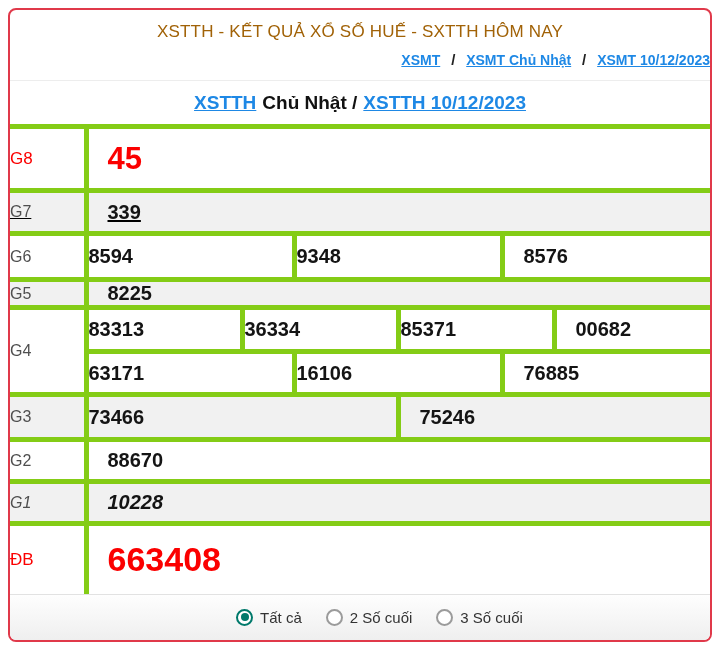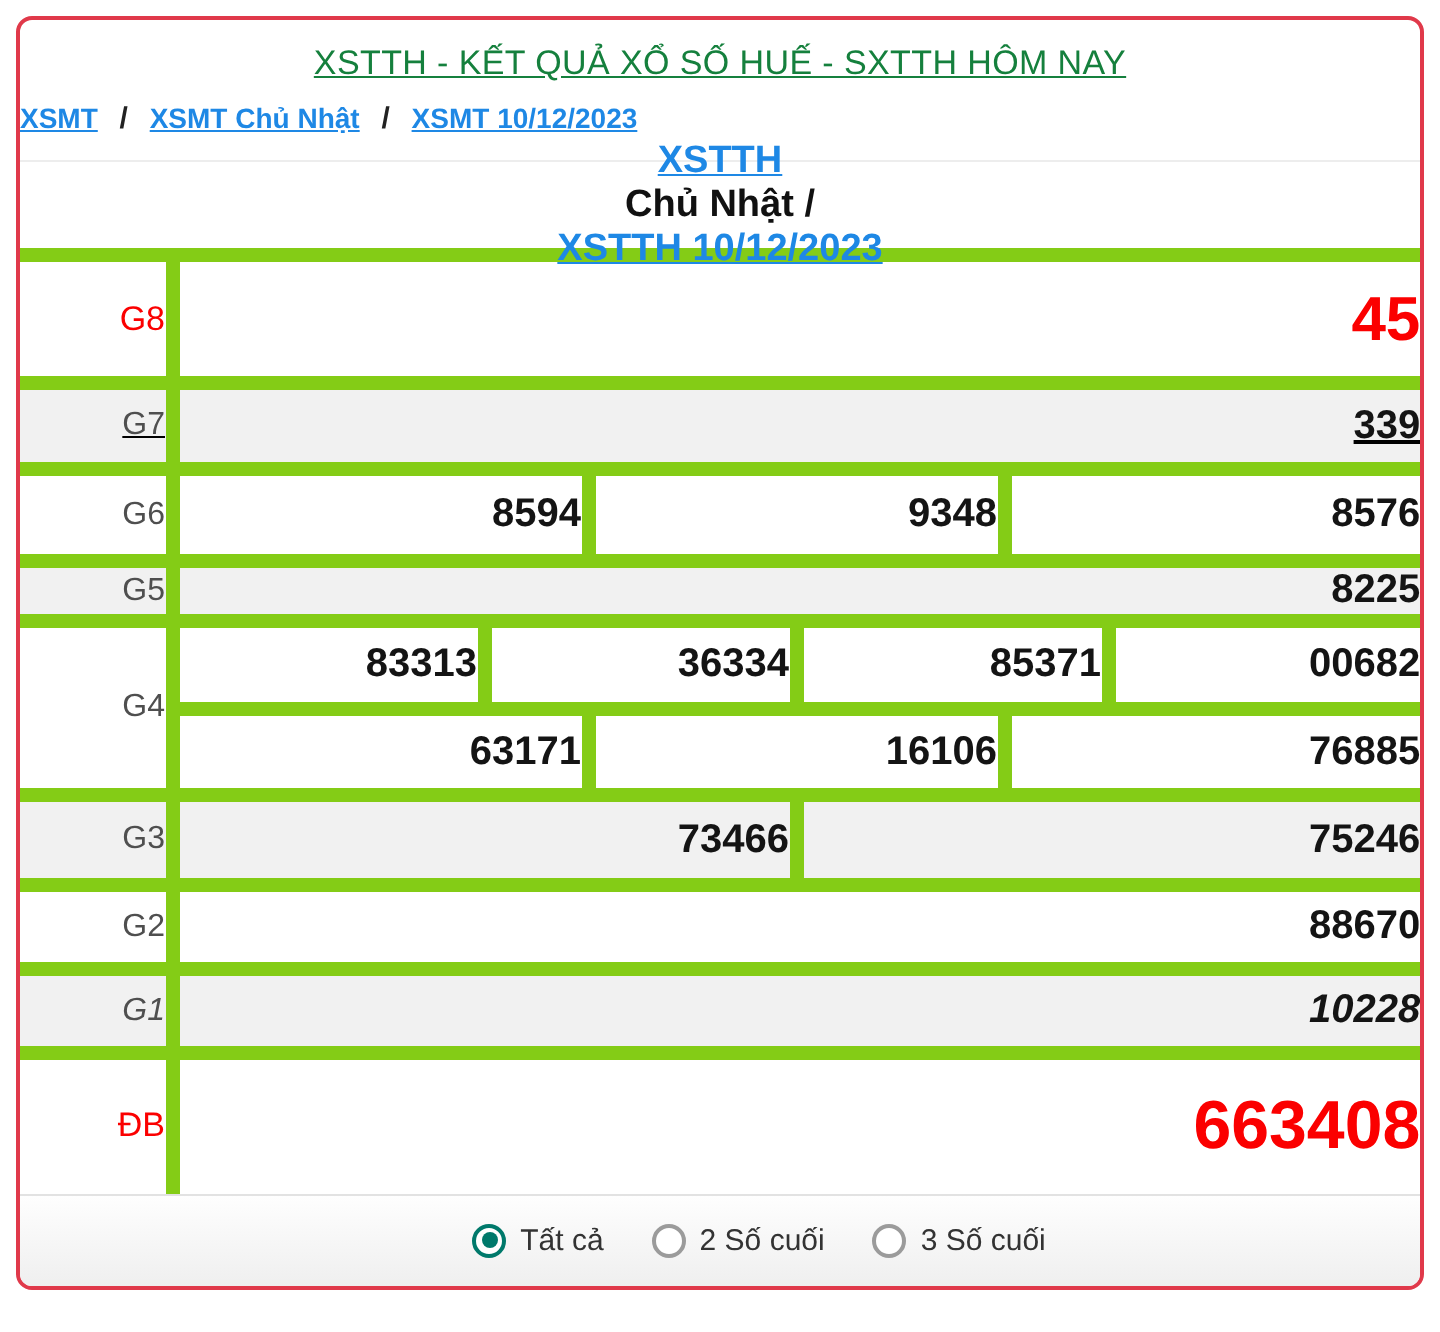--- a/index.html
+++ b/index.html
@@ -14,60 +14,58 @@
     border: 2px solid #e0394a;
     border-radius: 8px;
     background: #fff;
     overflow: hidden;
   }
   
   .hdr { padding-top: 12px; border-bottom: 1px solid #ededed; }
   .main-title {
     text-align: center;
     font-size: 17px;
-    color: #15803d;
+    color: #a16207;
     letter-spacing: 0.2px;
-    text-decoration: underline;
   }
   .breadcrumb {
     margin-top: 9px;
     padding-bottom: 12px;
-    text-align: left;
+    text-align: right;
     font-size: 14px;
     font-weight: bold;
   }
   .breadcrumb .lnk {
     color: #1e88e5;
     text-decoration: underline;
     cursor: pointer;
   }
   .breadcrumb .sep { color: #222; margin: 0 7px; font-size: 15px; }
   .subtitle {
     height: 43px;
     display: flex; align-items: center; justify-content: center;
     font-size: 19px;
     font-weight: bold;
     color: #111;
-    flex-direction: column;
   }
   .subtitle .lnk {
     color: #1e88e5;
     text-decoration: underline;
     cursor: pointer;
   }
   .subtitle .mid { margin: 0 6px; white-space: pre; }
   
   table.results {
     width: 100%;
     border-collapse: collapse;
     table-layout: fixed;
   }
   .results td {
-    border: 7px solid #84cc16;
-    text-align: right;
+    border: 5px solid #84cc16;
+    text-align: left;
     vertical-align: middle;
   }
   .results tr td:first-child { border-left: 0; }
   .results tr td:last-child { border-right: 0; padding-left: 19px; }
   .results tr:last-child td { border-bottom: 0; }
   .lbl { font-size: 16px; color: #4f4f4f; }
   .lbl.red { color: #fb0000; font-size: 17px; }
   .val {
     font-weight: bold;
     font-size: 20px;

